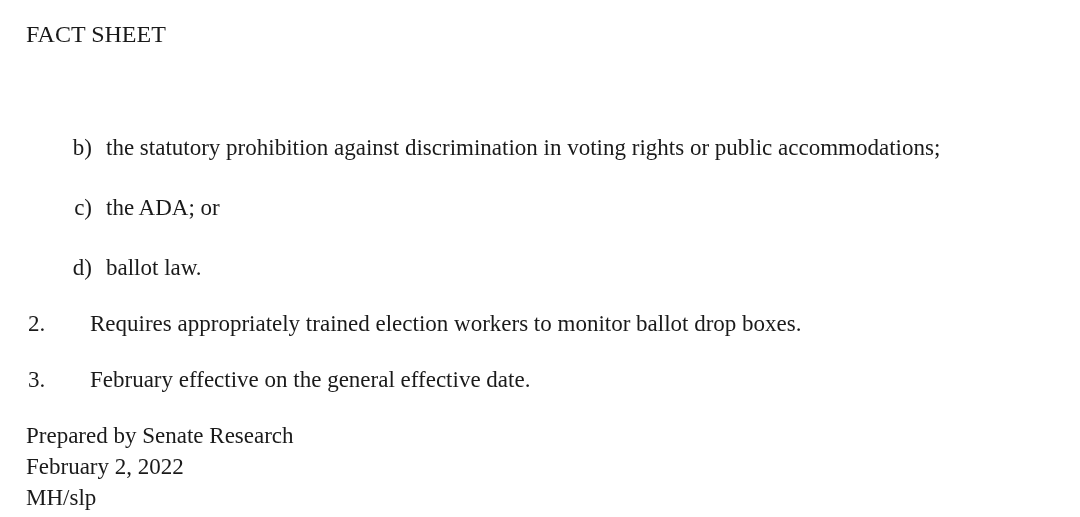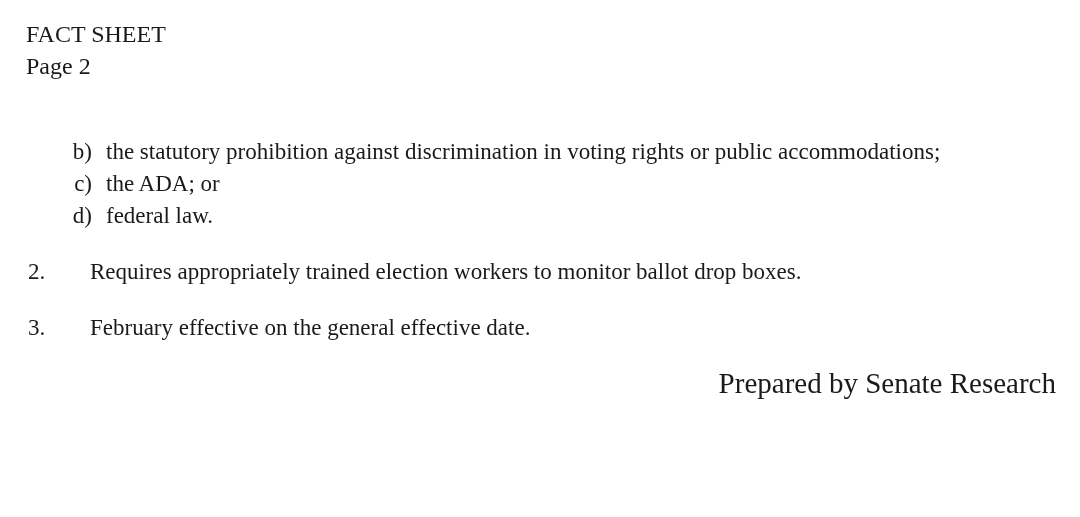--- a/index.html
+++ b/index.html
@@ -40,20 +40,21 @@
   }
   .sub-marker {
     width: 42px;
     flex: 0 0 42px;
     text-align: right;
     padding-right: 14px;
     box-sizing: border-box;
   }
   .sub-text {
     flex: 1 1 auto;
+    margin-top: 28px;
   }
   .spacer-2 { height: 24px; }
   .num-item {
     display: flex;
     align-items: baseline;
     font-size: 23px;
     line-height: 32px;
     margin-bottom: 24px;
   }
   .num-marker {
@@ -62,65 +63,65 @@
     text-align: left;
     padding-left: 2px;
     box-sizing: border-box;
   }
   .num-text {
     flex: 1 1 auto;
     margin-left: 20px;
   }
   .footer-block {
     margin-top: 6px;
-    font-size: 29px;
+    font-size: 23px;
     line-height: 31px;
-    text-align: right;
   }
   .footer-line {
     white-space: pre;
   }
 </style>
 </head>
 <body>
 
 <div class="page">
 
   <div class="header-block">
     <div class="header-line">FACT SHEET</div>
-    <div class="header-line">Page 2</div>
   </div>
 
   <div class="spacer-1"></div>
 
   <div class="sub-list">
     <div class="sub-item">
       <span class="sub-marker">b)</span>
       <span class="sub-text">the statutory prohibition against discrimination in voting rights or public accommodations;</span>
     </div>
     <div class="sub-item">
       <span class="sub-marker">c)</span>
       <span class="sub-text">the ADA; or</span>
     </div>
     <div class="sub-item">
       <span class="sub-marker">d)</span>
-      <span class="sub-text">federal law.</span>
+      <span class="sub-text">ballot law.</span>
     </div>
   </div>
 
   <div class="spacer-2"></div>
 
   <div>
     <div class="num-item">
       <span class="num-marker">2.</span>
       <span class="num-text">Requires appropriately trained election workers to monitor ballot drop boxes.</span>
     </div>
     <div class="num-item">
       <span class="num-marker">3.</span>
       <span class="num-text">February effective on the general effective date.</span>
     </div>
   </div>
 
   <div class="footer-block">
     <div class="footer-line">Prepared by Senate Research</div>
+    <div class="footer-line">February 2, 2022</div>
+    <div class="footer-line">MH/slp</div>
   </div>
 
 </div>
 
 </body></html>

